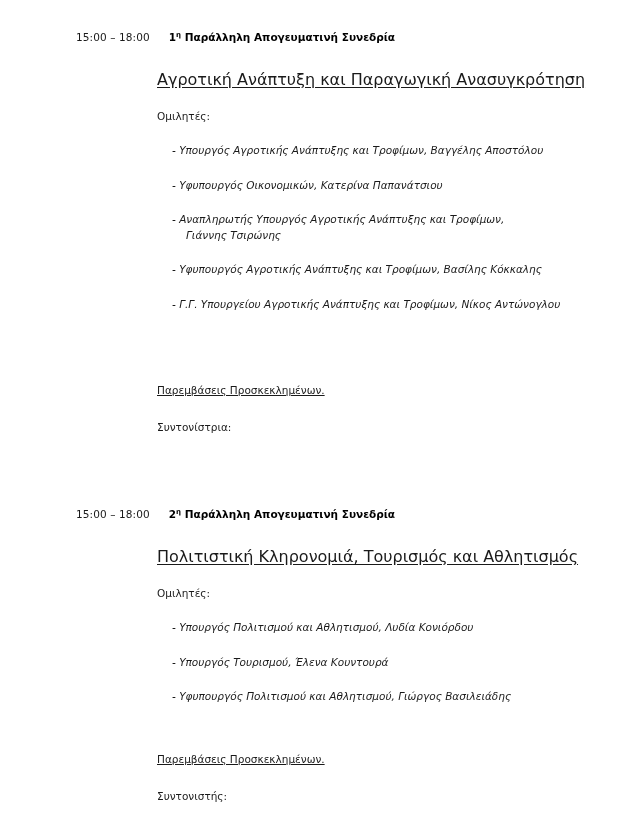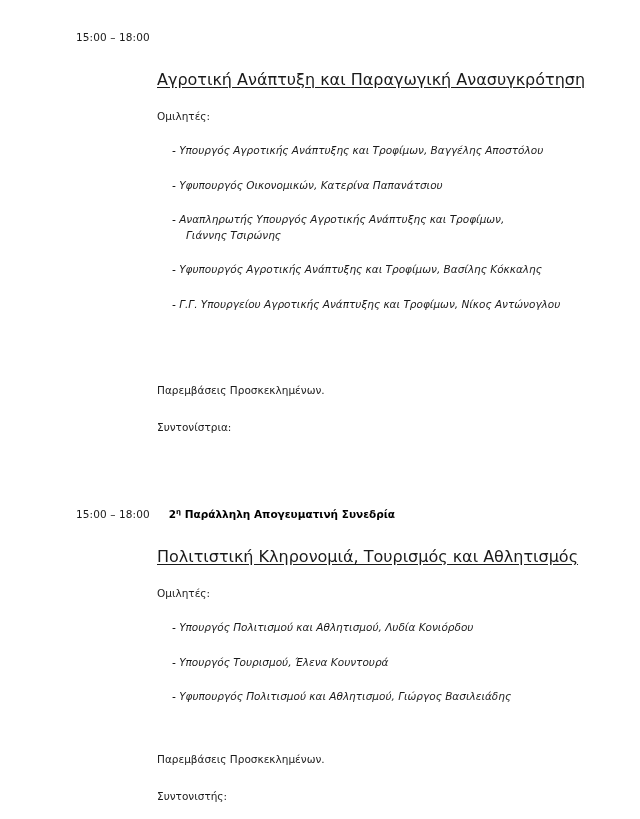--- a/index.html
+++ b/index.html
@@ -106,20 +106,21 @@
 
   
   .gap-large  { height: 56px; }
   .gap-medium { height: 32px; }
   .gap-session { height: 44px; }
 
   .interventions {
     font-size: 10.5px;
     line-height: 15px;
     color: #1a1a1a;
+    text-decoration: underline;
   }
   .moderator-label {
     font-size: 10.5px;
     line-height: 15px;
     color: #1a1a1a;
     margin-top: 22px;
   }
   .moderator {
     font-size: 10.5px;
     line-height: 15.5px;
@@ -137,20 +138,24 @@
 </style>
 </head>
 <body>
 
 <div class="page">
 
   <section class="session session-1">
 
     <div class="session-header">
       <span class="session-time">15:00 – 18:00</span>
+      <span class="session-title">
+        <span class="ordinal"><span>1</span><sup>η</sup></span>
+        <span>Παράλληλη Απογευματινή Συνεδρία</span>
+      </span>
     </div>
 
     <div class="session-body">
 
       <div class="topic">Αγροτική Ανάπτυξη και Παραγωγική Ανασυγκρότηση</div>
 
       <div class="label">Ομιλητές:</div>
 
       <ul class="speaker-list">
         <li class="speaker">

